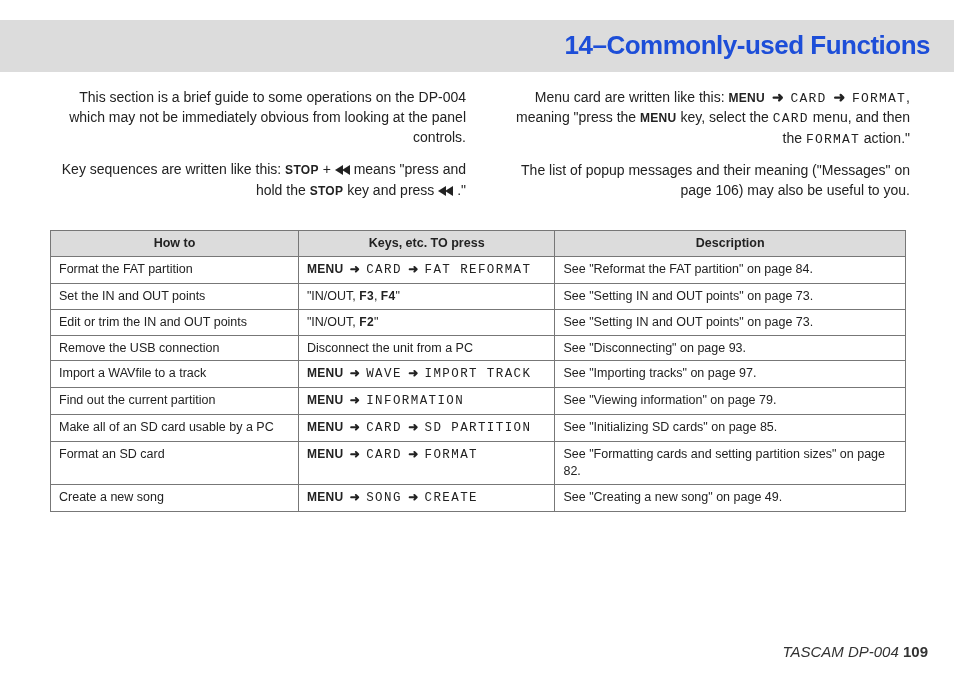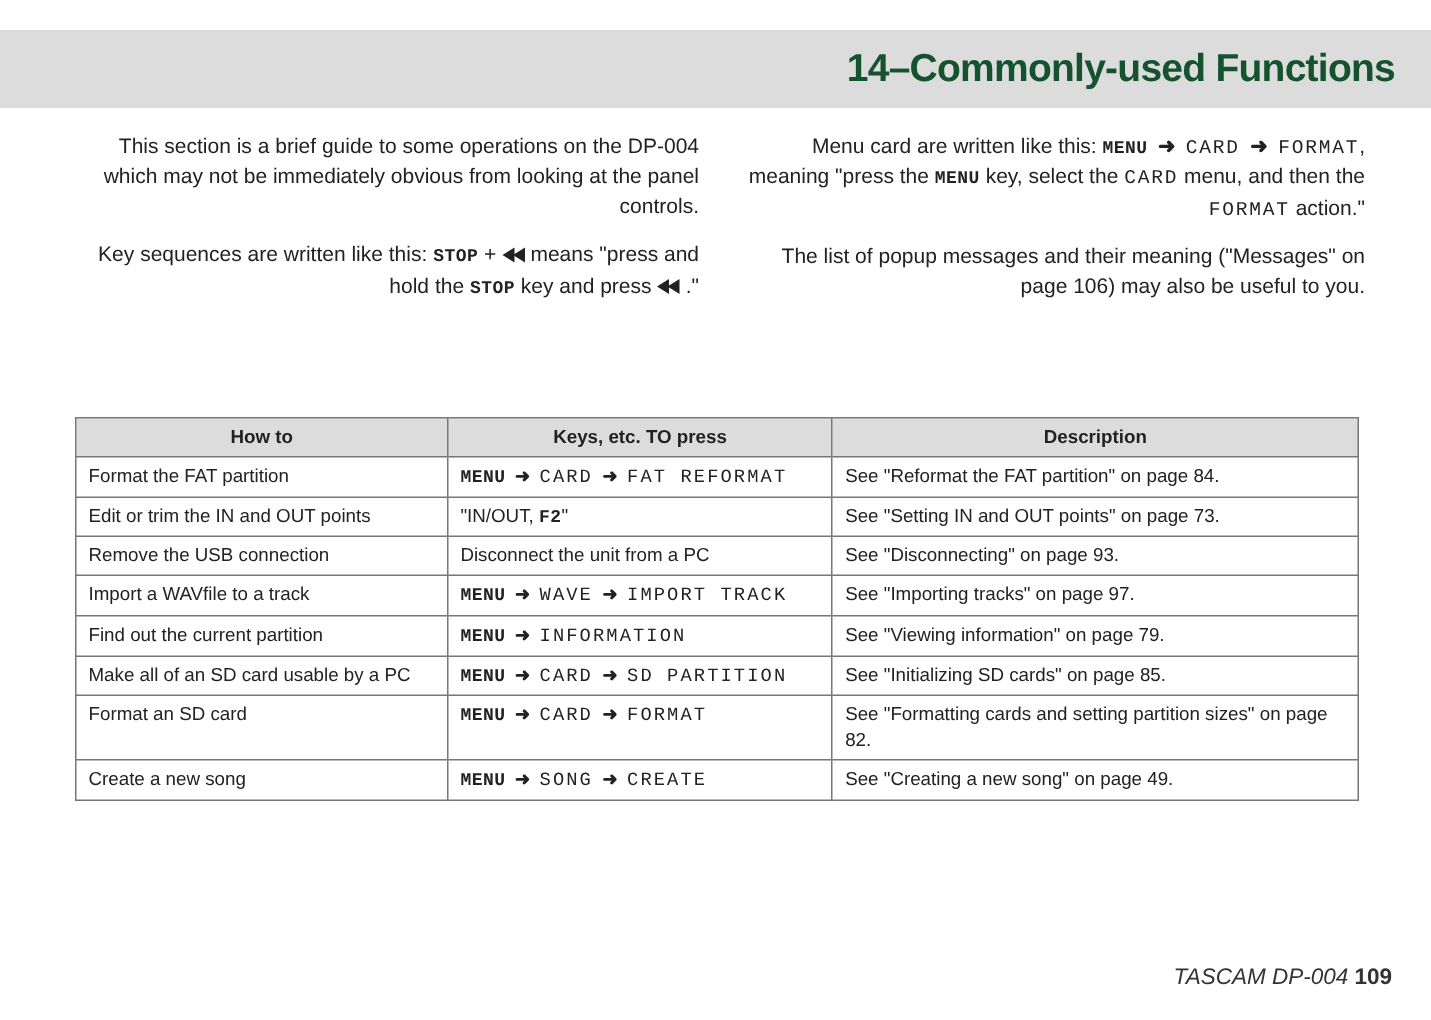--- a/index.html
+++ b/index.html
@@ -31,40 +31,40 @@
     padding-right: 24px;
     display: flex;
     align-items: center;
     justify-content: flex-end;
   }
   .header-band h1 {
     margin: 0;
     font-family: "Arial Black", "Helvetica Neue", Arial, sans-serif;
     font-weight: 900;
     font-size: 26px;
-    color: #14532d;
+    color: #1d4ed8;
     letter-spacing: -0.5px;
     text-align: right;
   }
   .body {
     position: absolute;
     top: 88px;
     left: 50px;
     width: 860px;
     display: flex;
     gap: 28px;
     text-align: right;
   }
   .col {
     flex: 1 1 0;
     font-size: 14px;
     line-height: 1.42;
   }
   .col p { margin: 0 0 12px 0; }
-  .key  { font-weight: 800; font-family: Liberation Mono, monospace; font-size: 12px; letter-spacing: 0.3px; }
+  .key  { font-weight: 800; font-family: Liberation Sans, sans-serif; font-size: 12px; letter-spacing: 0.3px; }
   .mono { font-family: "Courier New", Courier, monospace; font-size: 13px; letter-spacing: 1.2px; }
   .arrow { font-family: Arial, sans-serif; font-weight: 900; padding: 0 3px; }
   .rewind-icon {
     display: inline-block;
     vertical-align: -1px;
   }
   .rewind-icon::before {
     content: "";
     display: inline-block;
     border-top: 5px solid transparent;
@@ -79,21 +79,20 @@
     border-bottom: 5px solid transparent;
     border-right: 8px solid #222;
   }
 
   
   .tbl-wrap {
     position: absolute;
     top: 230px;
     left: 50px;
     width: 856px;
-    margin-top: 48px;
   }
   table {
     border-collapse: collapse;
     width: 100%;
     table-layout: fixed;
   }
   th, td {
     border: 1px solid #777;
     padding: 4px 8px;
     text-align: left;
@@ -179,20 +178,25 @@
           <th>Description</th>
         </tr>
       </thead>
       <tbody id="tbody">
           <tr>
             <td>Format the FAT partition</td>
             <td class="keys-cell"><span class="key">MENU</span><span class="arrow"> ➜ </span><span class="mono">CARD</span><span class="arrow"> ➜ </span><span class="mono">FAT REFORMAT</span></td>
             <td>See "Reformat the FAT partition" on page 84.</td>
           </tr>
           <tr>
+            <td>Set the IN and OUT points</td>
+            <td class="keys-cell"><span>"IN/OUT, </span><span class="key">F3</span><span>, </span><span class="key">F4</span><span>"</span></td>
+            <td>See "Setting IN and OUT points" on page 73.</td>
+          </tr>
+          <tr>
             <td>Edit or trim the IN and OUT points</td>
             <td class="keys-cell"><span>"IN/OUT, </span><span class="key">F2</span><span>"</span></td>
             <td>See "Setting IN and OUT points" on page 73.</td>
           </tr>
           <tr>
             <td>Remove the USB connection</td>
             <td class="keys-cell"><span>Disconnect the unit from a PC</span></td>
             <td>See "Disconnecting" on page 93.</td>
           </tr>
           <tr>

